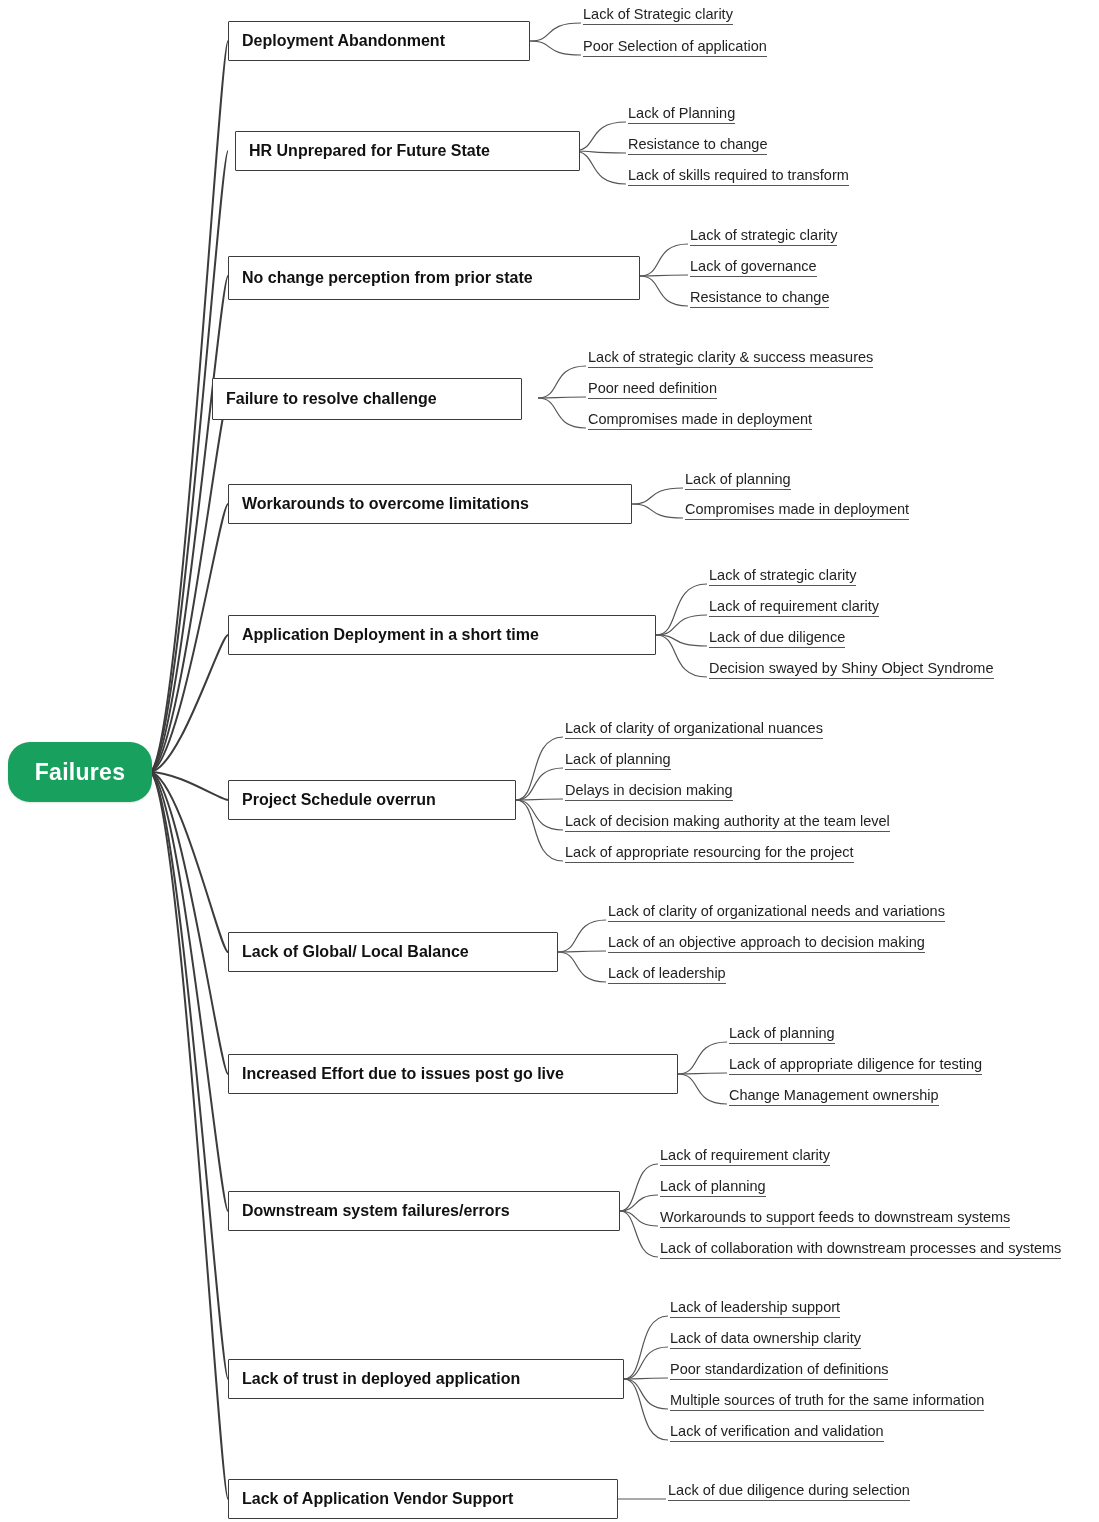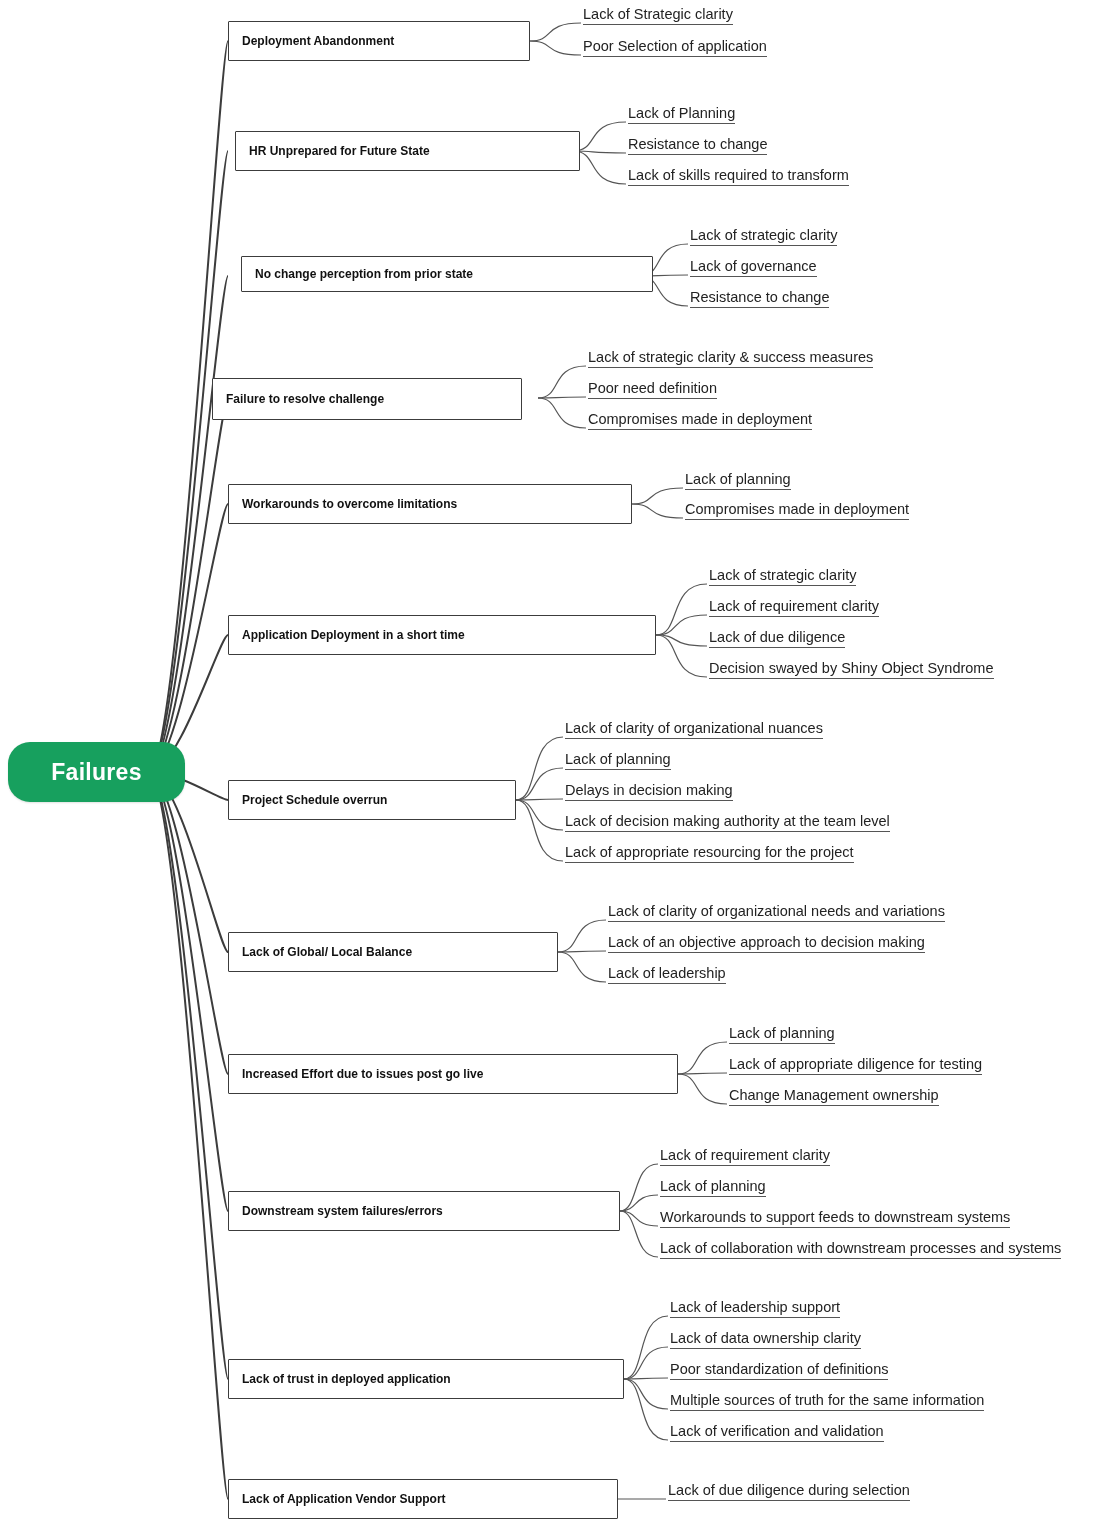--- a/index.html
+++ b/index.html
@@ -38,21 +38,21 @@
     align-items: center;
     justify-content: center;
     letter-spacing: 0.3px;
     box-shadow: 0 1px 2px rgba(0,0,0,0.12);
   }
   .branch-node {
     position: absolute;
     background: #ffffff;
     border: 1.6px solid #3c3c3c;
     color: #111111;
-    font-size: 12px;
+    font-size: 16px;
     font-weight: bold;
     display: flex;
     align-items: center;
     padding: 0 13px;
     white-space: nowrap;
     border-radius: 1px;
   }
   .leaf-node {
     position: absolute;
     color: #222222;
@@ -117,29 +117,29 @@
         <path d="M 620 1211 C 639 1211, 632 1226, 658 1226"></path>
         <path d="M 620 1211 C 639 1211, 632 1257, 658 1257"></path>
         <path d="M 624 1379 C 646 1379, 636 1316, 668 1316"></path>
         <path d="M 624 1379 C 646 1379, 636 1347, 668 1347"></path>
         <path d="M 624 1379 C 646 1379, 636 1378, 668 1378"></path>
         <path d="M 624 1379 C 646 1379, 636 1409, 668 1409"></path>
         <path d="M 624 1379 C 646 1379, 636 1440, 668 1440"></path>
         <path d="M 618 1499 C 642 1499, 630 1499, 666 1499"></path>
       </g>
   </svg>
-<div class="root-node" style="left: 8px; top: 742px; width: 177px; height: 60px; background: rgb(23, 160, 94); color: rgb(255, 255, 255);">Failures</div>
+<div class="root-node" style="left: 8px; top: 742px; width: 144px; height: 60px; background: rgb(23, 160, 94); color: rgb(255, 255, 255);">Failures</div>
     <div class="branch-node" style="left: 228px; top: 21px; min-width: 302px; height: 40px;">Deployment Abandonment</div>
     <div class="leaf-node" style="left: 583px; top: 5px;">Lack of Strategic clarity</div>
     <div class="leaf-node" style="left: 583px; top: 37px;">Poor Selection of application</div>
     <div class="branch-node" style="left: 235px; top: 131px; min-width: 345px; height: 40px;">HR Unprepared for Future State</div>
     <div class="leaf-node" style="left: 628px; top: 104px;">Lack of Planning</div>
     <div class="leaf-node" style="left: 628px; top: 135px;">Resistance to change</div>
     <div class="leaf-node" style="left: 628px; top: 166px;">Lack of skills required to transform</div>
-    <div class="branch-node" style="left: 241px; top: 256px; min-width: 412px; height: 36px;">No change perception from prior state</div>
+    <div class="branch-node" style="left: 228px; top: 256px; min-width: 412px; height: 44px;">No change perception from prior state</div>
     <div class="leaf-node" style="left: 690px; top: 226px;">Lack of strategic clarity</div>
     <div class="leaf-node" style="left: 690px; top: 257px;">Lack of governance</div>
     <div class="leaf-node" style="left: 690px; top: 288px;">Resistance to change</div>
     <div class="branch-node" style="left: 212px; top: 378px; min-width: 310px; height: 42px;">Failure to resolve challenge</div>
     <div class="leaf-node" style="left: 588px; top: 348px;">Lack of strategic clarity &amp; success measures</div>
     <div class="leaf-node" style="left: 588px; top: 379px;">Poor need definition</div>
     <div class="leaf-node" style="left: 588px; top: 410px;">Compromises made in deployment</div>
     <div class="branch-node" style="left: 228px; top: 484px; min-width: 404px; height: 40px;">Workarounds to overcome limitations</div>
     <div class="leaf-node" style="left: 685px; top: 470px;">Lack of planning</div>
     <div class="leaf-node" style="left: 685px; top: 500px;">Compromises made in deployment</div>

